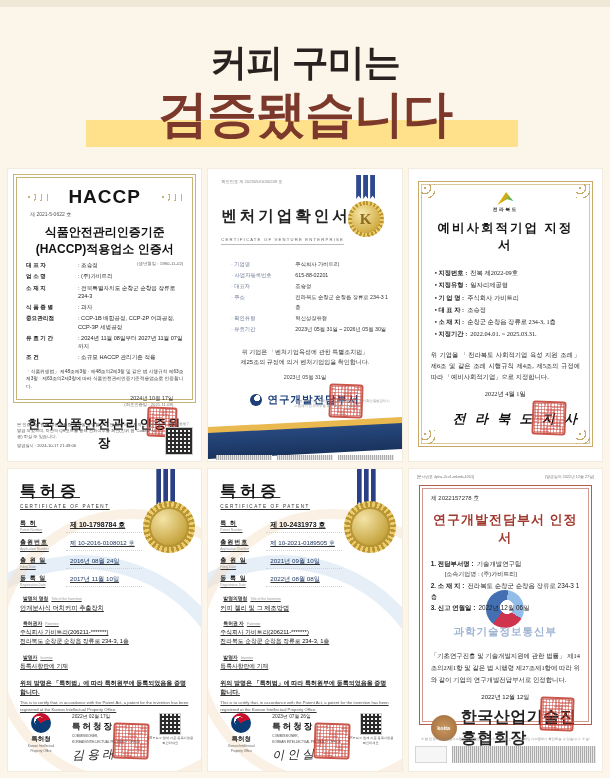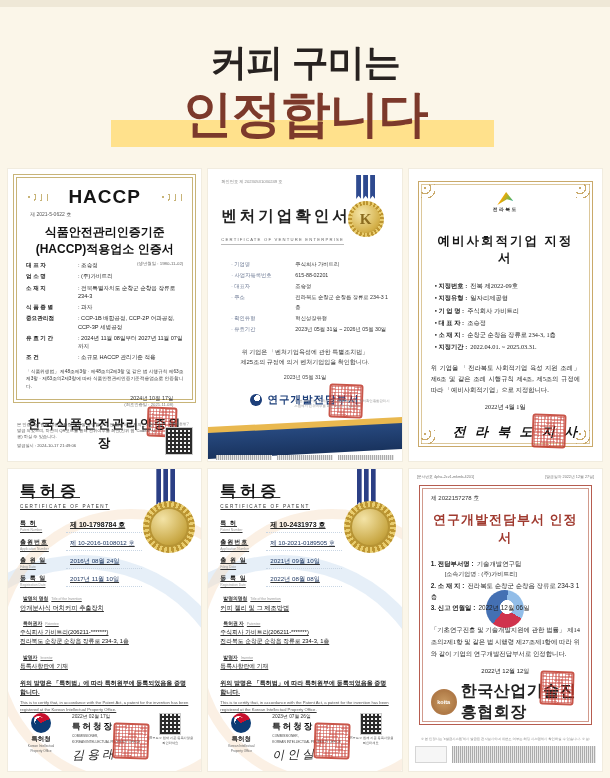--- a/index.html
+++ b/index.html
@@ -74,21 +74,21 @@
   .v-gold{position:absolute;left:-6px;right:-6px;bottom:30px;height:9px;background:#E9B84F;transform:skewY(-3deg);}
   .v-navy{position:absolute;left:-6px;right:-6px;bottom:7px;height:26px;background:linear-gradient(#27497F,#19335E);transform:skewY(-3deg);}
   .v-codes{position:absolute;left:8px;right:8px;bottom:1px;height:5px;display:flex;gap:5px;}
   .v-codes i{flex:1;display:block;}
   
   .s-frame{position:absolute;inset:12px 9px 14px;border:1px solid #C9A96A;box-shadow:inset 0 0 0 2px #fff,inset 0 0 0 3px #DCC79A;
     padding:8px 12px;box-sizing:border-box;font-family:"Liberation Serif",serif;}
   .s-corner{position:absolute;width:14px;height:14px;background:repeating-radial-gradient(circle at 4px 4px,#C9A96A 0 1.2px,transparent 1.2px 5px);}
   .s-logo{width:16px;height:13px;margin:2px auto 0;background:linear-gradient(120deg,#E94F2E,#F6A800 35%,#7AB648 70%,#00A0C6);clip-path:polygon(0 100%,55% 0,100% 70%,60% 55%);}
   .s-org{text-align:center;font-size:4.8px;font-weight:700;color:#333;letter-spacing:1.5px;margin-top:1px;}
-  .s-title{text-align:center;font-size:12.5px;font-weight:800;letter-spacing:2px;color:#161616;margin-top:21px;}
+  .s-title{text-align:center;font-size:12.5px;font-weight:800;letter-spacing:2px;color:#161616;margin-top:8px;}
   .s-fields{margin:13px 0 0 4px;}
   .srow{line-height:1.95;font-size:6.3px;color:#222;}
   .srow b{font-weight:700;}
   .srow span{margin-left:3px;}
   .s-state{margin-top:8px;font-size:6.3px;color:#222;line-height:1.75;text-align:justify;}
   .s-date{margin-top:8px;text-align:center;font-size:6.3px;color:#222;}
   .s-issuer-row{position:relative;text-align:right;margin-top:10px;}
   .s-issuer{font-size:13px;font-style:italic;font-weight:700;letter-spacing:3px;color:#111;}
   .s-seal{position:absolute;right:14px;top:-8px;width:30px;height:30px;}
   
@@ -159,21 +159,21 @@
 </style>
 </head>
 <body>
 
 <div class="topstrip"></div>
 
 <div class="header">
   <div class="h1">커피 구미는</div>
   <div class="h2wrap">
     <div class="hl"></div>
-    <div class="h2">인정합니다</div>
+    <div class="h2">검증됐습니다</div>
   </div>
 </div>
 
 <div class="grid">
 
   <div class="card r1">
     <div class="haccp-frame">
       <div class="haccp-logo-row">
         <span class="vine"></span>
         <span class="haccp-logo">HACCP</span>
@@ -504,20 +504,21 @@
 
       <div class="msit-circle"></div>
 
       <div class="rnd-items">
         <div class="ritem"><b>1. 전담부서명 :</b><span>기술개발연구팀</span></div>
         <div class="ritem sub">[소속기업명 : (주)가비트리]</div>
         <div class="ritem"><b>2. 소  재  지 :</b><span>전라북도 순창군 순창읍 장류로 234-3 1층</span></div>
         <div class="ritem"><b>3. 신고 연월일 :</b><span>2022년 12월 06일</span></div>
       </div>
 
+      <div class="msit-text">과학기술정보통신부</div>
       <div class="rnd-state">「기초연구진흥 및 기술개발지원에 관한 법률」 제14조의2제1항 및 같은 법 시행령 제27조제1항에 따라 위와 같이 기업의 연구개발전담부서로 인정합니다.</div>
       <div class="rnd-date">2022년 12월 12일</div>
       <div class="rnd-issuer-row">
         <span class="koita">koita</span>
         <span class="rnd-issuer">한국산업기술진흥협회장</span>
         <span class="seal rnd-seal"></span>
       </div>
     </div>
     <div class="rnd-foot">※ 본 인정서는 'e발급시스템'에서 발급된 전자문서이며 위변조 여부는 해당 시스템에서 확인하실 수 있습니다. ※ 문의 : 한국산업기술진흥협회</div>
     <div class="rnd-codes">

